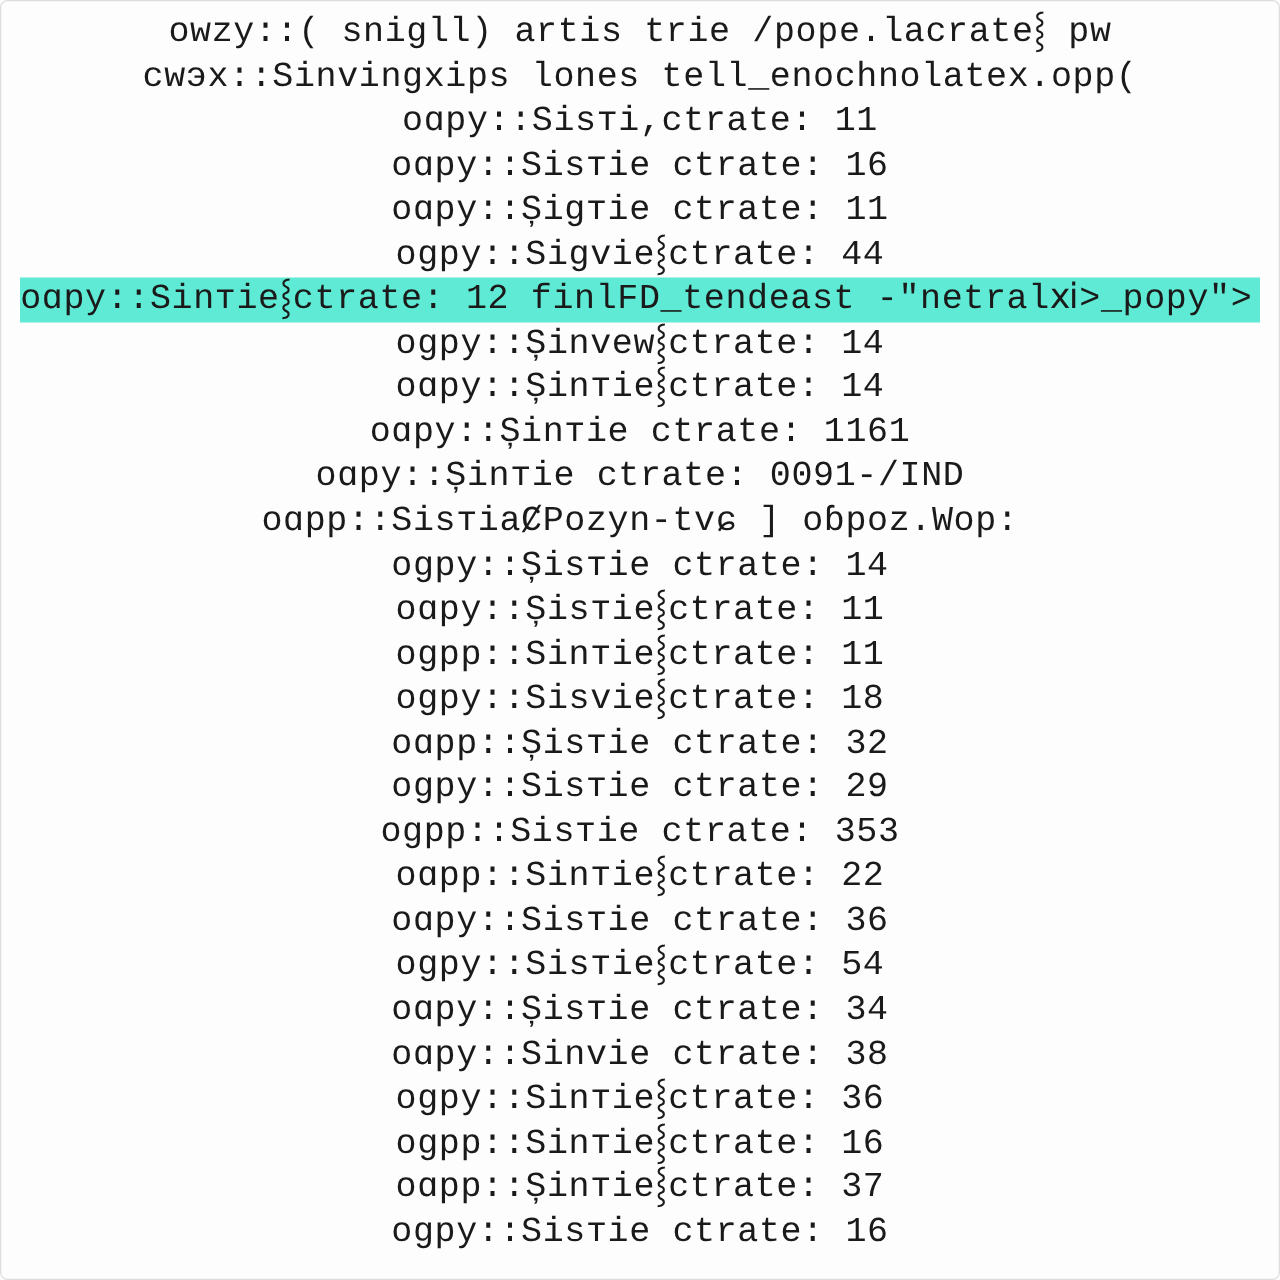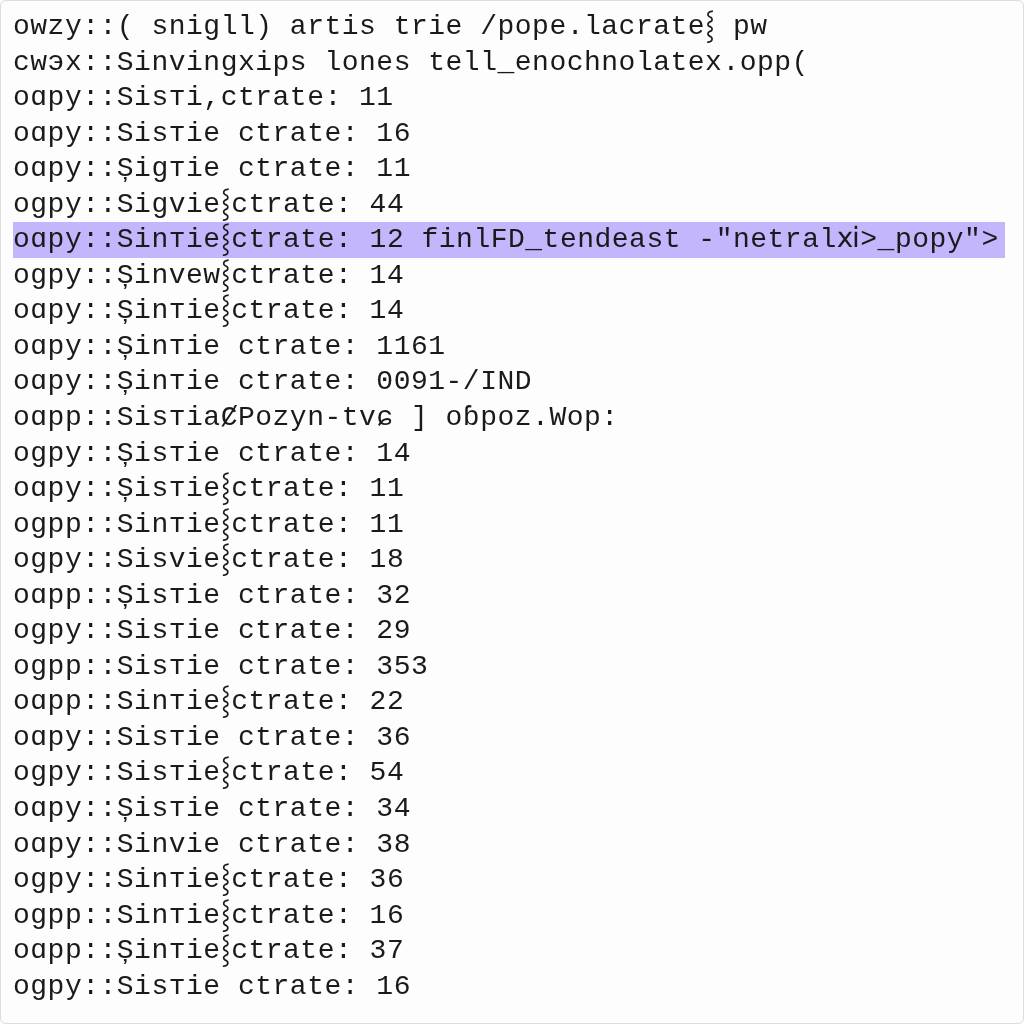--- a/index.html
+++ b/index.html
@@ -19,23 +19,24 @@
       border-radius: 6px;
       color: #1a1a1a;
       overflow: hidden;
     }
     .terminal {
       white-space: pre;
       letter-spacing: 0.5px;
     }
     .line {
       display: block;
+      text-align: center;
     }
     .highlighted {
-      background: #c4b5fd;
+      background: #5eead4;
       display: inline-block;
       padding-right: 6px;
     }
   </style>
 </head>
 <body>
 
 <div class="terminal" id="terminal"><span class="line">owzy::( snigll) artis trie /pope.lacrate⸾ pw</span><span class="line">cwэx::Sinvingxips lones tell_enochnolatex.opp(</span><span class="line">oɑpy::Sisтi,ctrate: 11</span><span class="line">oɑpy::Sisтie ctrate: 16</span><span class="line">oɑpy::Șigтie ctrate: 11</span><span class="line">ogpy::Sigvie⸾ctrate: 44</span><span class="line"><span class="highlighted">oɑpy::Sinтie⸾ctrate: 12 finlFD_tendeast -"netralⅺ&gt;_popy"&gt;</span></span><span class="line">ogpy::Șinvew⸾ctrate: 14</span><span class="line">oɑpy::Șinтie⸾ctrate: 14</span><span class="line">oɑpy::Șinтie ctrate: 1161</span><span class="line">oɑpy::Șinтie ctrate: 0091-/IND</span><span class="line">oɑpp::SisтiaȻPozyn-tvɕ ] oɓpoz.Wop:</span><span class="line">ogpy::Șisтie ctrate: 14</span><span class="line">oɑpy::Șisтie⸾ctrate: 11</span><span class="line">ogpp::Sinтie⸾ctrate: 11</span><span class="line">ogpy::Sisvie⸾ctrate: 18</span><span class="line">oɑpp::Șisтie ctrate: 32</span><span class="line">ogpy::Sisтie ctrate: 29</span><span class="line">ogpp::Sisтie ctrate: 353</span><span class="line">oɑpp::Sinтie⸾ctrate: 22</span><span class="line">oɑpy::Sisтie ctrate: 36</span><span class="line">ogpy::Sisтie⸾ctrate: 54</span><span class="line">oɑpy::Șisтie ctrate: 34</span><span class="line">oɑpy::Sinvie ctrate: 38</span><span class="line">ogpy::Sinтie⸾ctrate: 36</span><span class="line">ogpp::Sinтie⸾ctrate: 16</span><span class="line">oɑpp::Șinтie⸾ctrate: 37</span><span class="line">ogpy::Sisтie ctrate: 16</span></div>
 
 </body></html>

